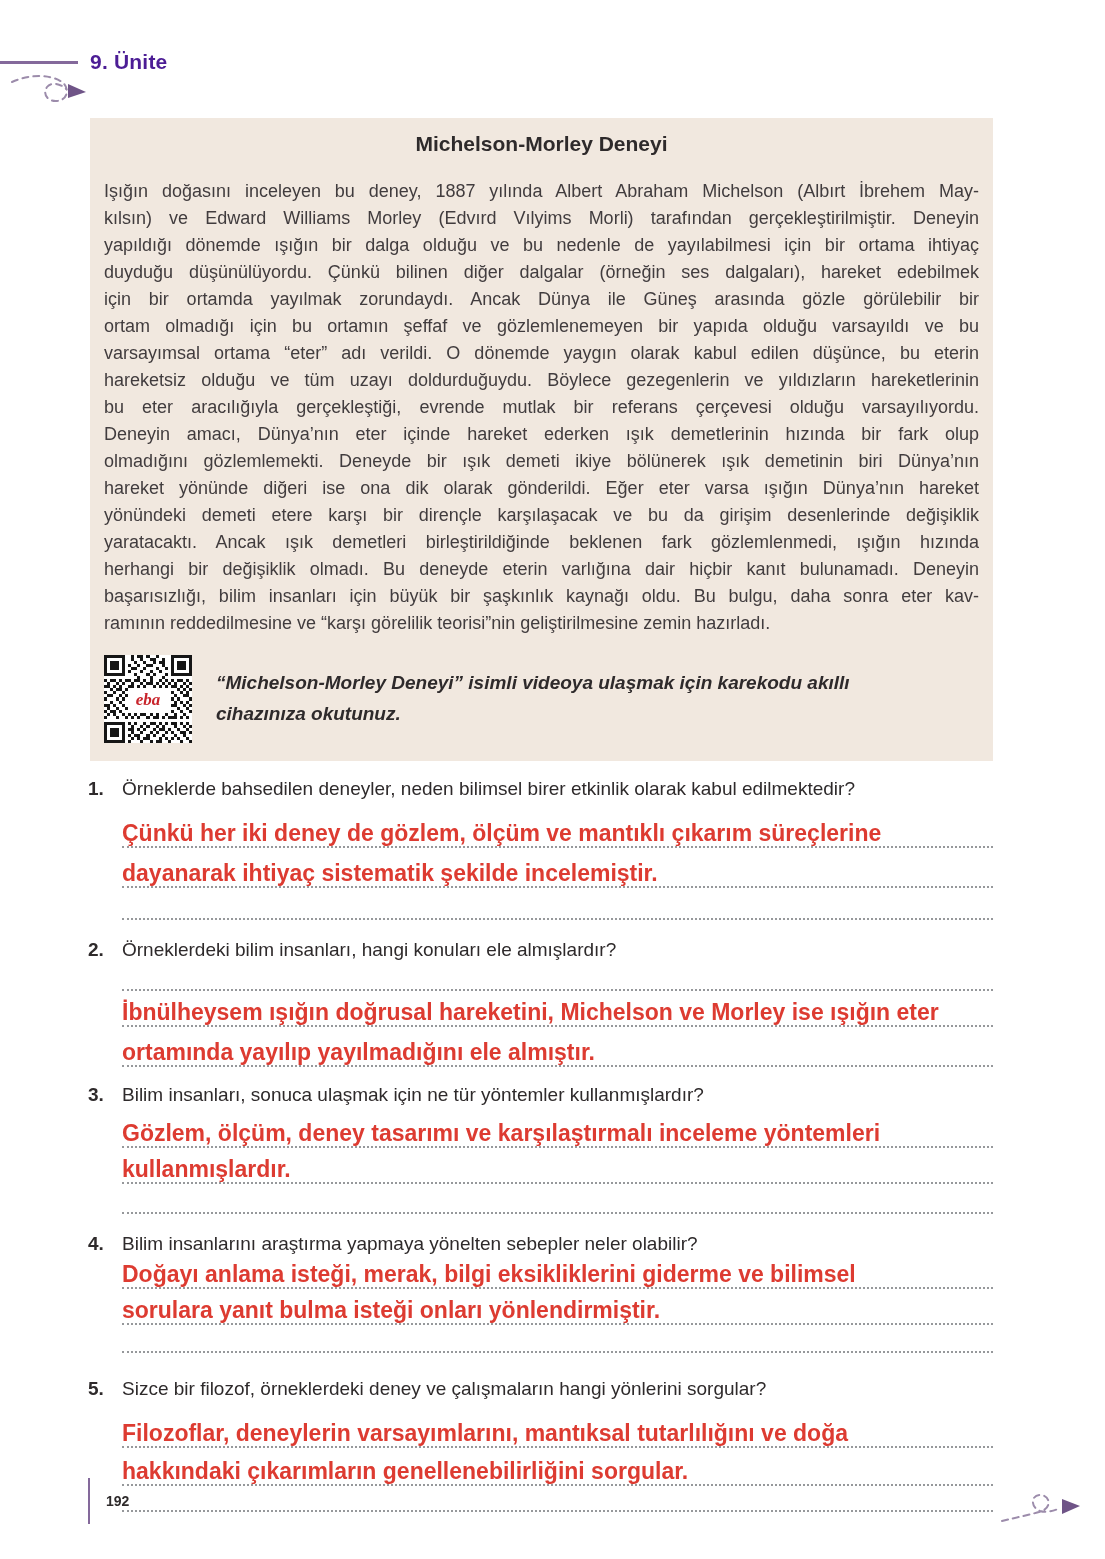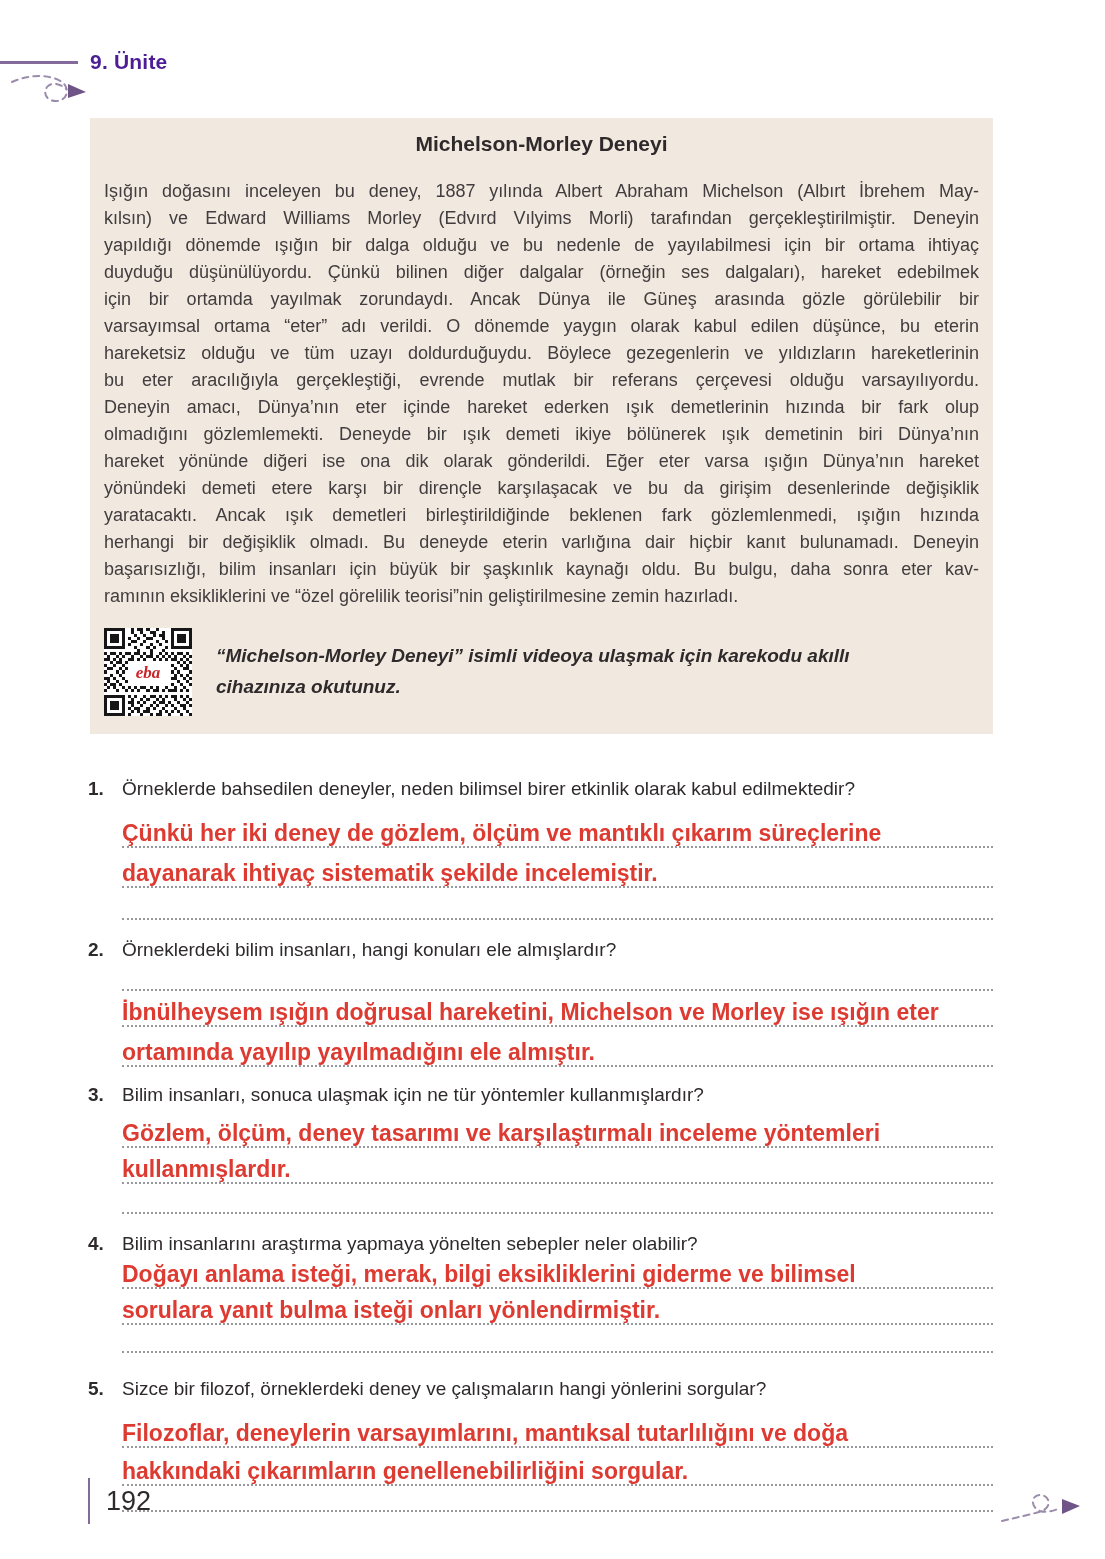--- a/index.html
+++ b/index.html
@@ -55,21 +55,21 @@
   
   .q1{margin-bottom:16px;} .q1 .l1{height:40px;margin-top:4px;} .q1 .l2{height:38px;} .q1 .l3{height:30px;}
   .q2{margin-bottom:14px;} .q2 .l0{height:26px;} .q2 .l1{height:34px;} .q2 .l2{height:38px;}
   .q3{margin-bottom:16px;} .q3 .l1{height:34px;margin-top:4px;} .q3 .l2{height:34px;} .q3 .l3{height:28px;}
   .q4{margin-bottom:22px;} .q4 .l1{height:30px;} .q4 .l2{height:34px;} .q4 .l3{height:26px;}
   .q5{margin-bottom:0;}   .q5 .l1{height:36px;margin-top:8px;} .q5 .l2{height:36px;} .q5 .l3{height:24px;}
 
   
   .footer{position:absolute;left:88px;top:1478px;display:flex;align-items:center;}
   .vline{width:2px;height:46px;background:#84699b;margin-right:16px;}
-  .page-number{font-size:27px;font-weight:normal;color:#2e2a2b;}
+  .page-number{font-size:14px;font-weight:bold;color:#2e2a2b;}
 </style>
 </head>
 <body>
 
 <div class="sheet">
 
   <div class="header">
     <div class="header-rule"></div>
     <div class="unit-label">9. Ünite</div>
   </div>
@@ -80,31 +80,32 @@
   </svg>
 
   <section class="info-box">
     <h2 class="box-title">Michelson-Morley Deneyi</h2>
     <div>
       <div class="bl">Işığın doğasını inceleyen bu deney, 1887 yılında Albert Abraham Michelson (Albırt İbrehem May-</div>
       <div class="bl">kılsın) ve Edward Williams Morley (Edvırd Vılyims Morli) tarafından gerçekleştirilmiştir. Deneyin</div>
       <div class="bl">yapıldığı dönemde ışığın bir dalga olduğu ve bu nedenle de yayılabilmesi için bir ortama ihtiyaç</div>
       <div class="bl">duyduğu düşünülüyordu. Çünkü bilinen diğer dalgalar (örneğin ses dalgaları), hareket edebilmek</div>
       <div class="bl">için bir ortamda yayılmak zorundaydı. Ancak Dünya ile Güneş arasında gözle görülebilir bir</div>
+      <div class="bl">ortam olmadığı için bu ortamın şeffaf ve gözlemlenemeyen bir yapıda olduğu varsayıldı ve bu</div>
       <div class="bl">varsayımsal ortama “eter” adı verildi. O dönemde yaygın olarak kabul edilen düşünce, bu eterin</div>
       <div class="bl">hareketsiz olduğu ve tüm uzayı doldurduğuydu. Böylece gezegenlerin ve yıldızların hareketlerinin</div>
       <div class="bl">bu eter aracılığıyla gerçekleştiği, evrende mutlak bir referans çerçevesi olduğu varsayılıyordu.</div>
       <div class="bl">Deneyin amacı, Dünya’nın eter içinde hareket ederken ışık demetlerinin hızında bir fark olup</div>
       <div class="bl">olmadığını gözlemlemekti. Deneyde bir ışık demeti ikiye bölünerek ışık demetinin biri Dünya’nın</div>
       <div class="bl">hareket yönünde diğeri ise ona dik olarak gönderildi. Eğer eter varsa ışığın Dünya’nın hareket</div>
       <div class="bl">yönündeki demeti etere karşı bir dirençle karşılaşacak ve bu da girişim desenlerinde değişiklik</div>
       <div class="bl">yaratacaktı. Ancak ışık demetleri birleştirildiğinde beklenen fark gözlemlenmedi, ışığın hızında</div>
       <div class="bl">herhangi bir değişiklik olmadı. Bu deneyde eterin varlığına dair hiçbir kanıt bulunamadı. Deneyin</div>
       <div class="bl">başarısızlığı, bilim insanları için büyük bir şaşkınlık kaynağı oldu. Bu bulgu, daha sonra eter kav-</div>
-      <div class="bl last">ramının eksikliklerini ve “özel görelilik teorisi”nin geliştirilmesine zemin hazırladı.</div>
+      <div class="bl last">ramının reddedilmesine ve “karşı görelilik teorisi”nin geliştirilmesine zemin hazırladı.</div>
     </div>
 
     <div class="qr-row">
       <div class="qr">
         <svg viewBox="0 0 29 29" shape-rendering="crispEdges">
           <rect width="29" height="29" fill="#ffffff"></rect>
           <g fill="#161616">
             <rect x="0" y="0" width="7" height="7"></rect>
               <rect x="22" y="0" width="7" height="7"></rect>
               <rect x="0" y="22" width="7" height="7"></rect>

